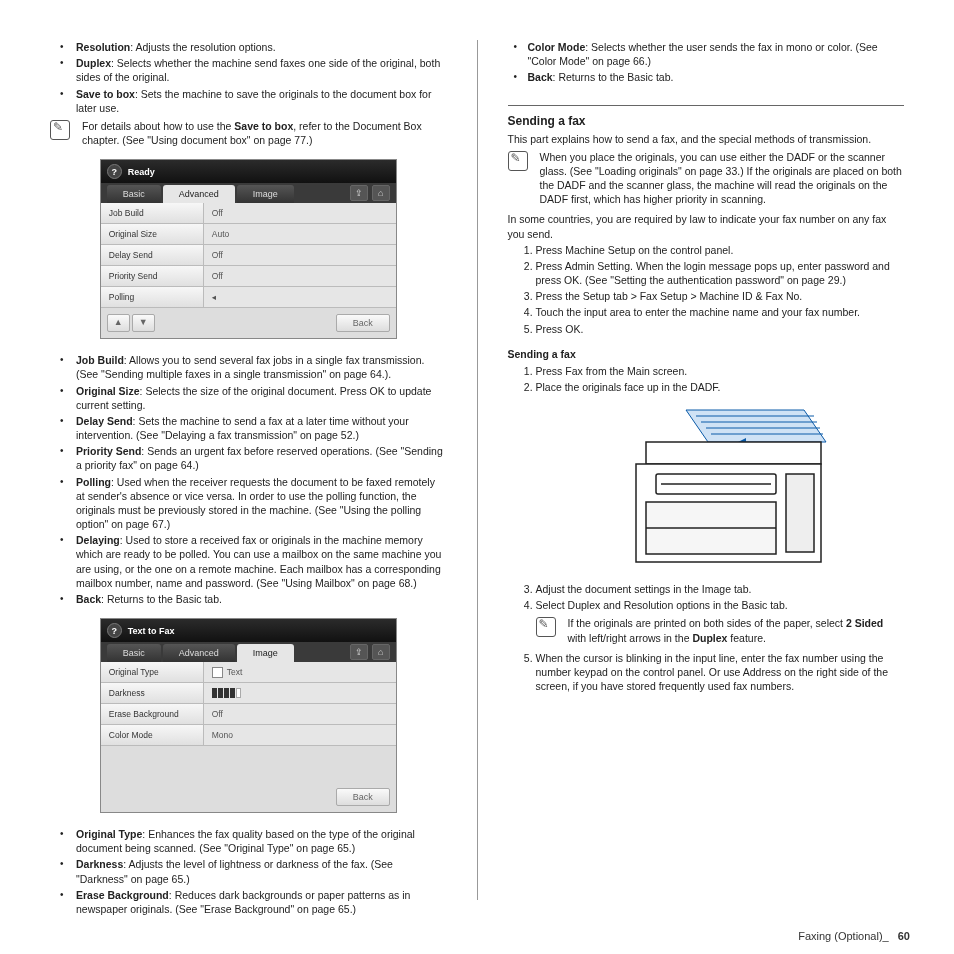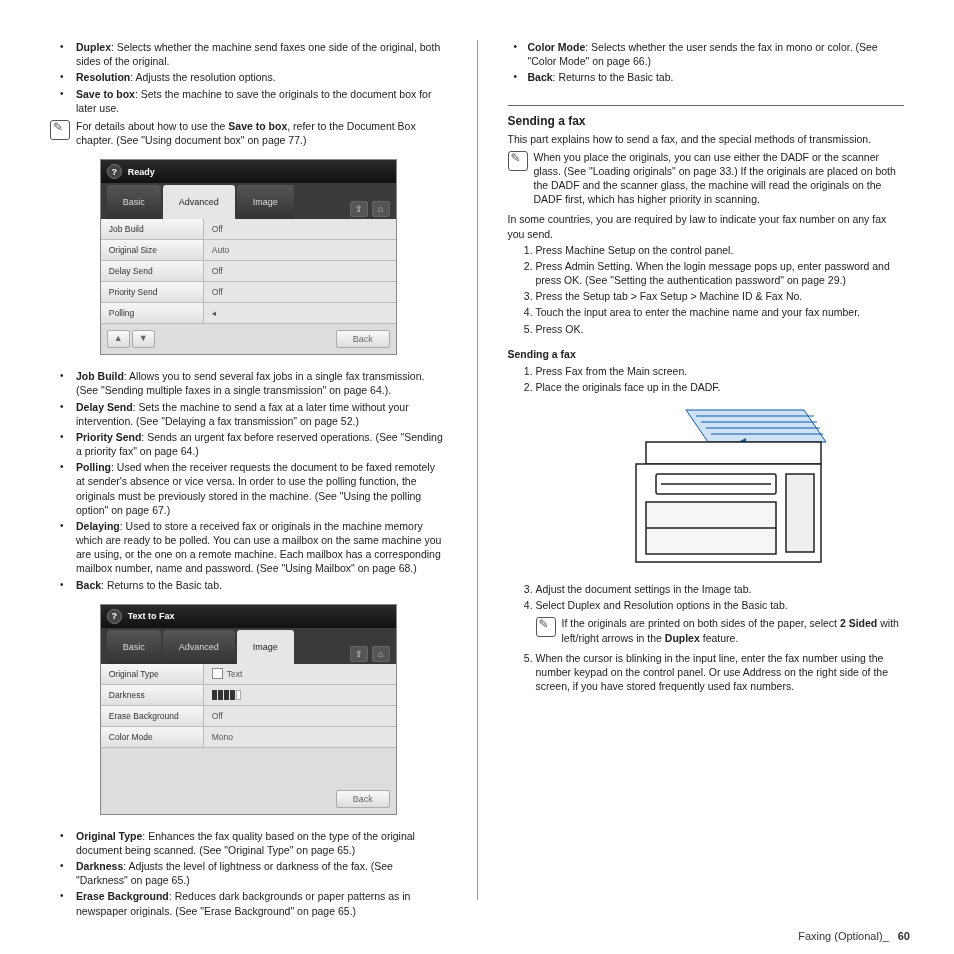--- a/index.html
+++ b/index.html
@@ -44,21 +44,21 @@
   ul.bullets > li::before {
     content: "•";
     position: absolute;
     left: 10px;
     top: 0;
     font-size: 10px;
   }
   .bold { font-weight: bold; }
   .note-row {
     display: flex;
-    gap: 6px;
+    gap: 12px;
     margin: 4px 0 6px 0;
   }
   .note-icon {
     flex: 0 0 18px;
     height: 18px;
     border: 1.5px solid #555;
     border-radius: 3px;
     position: relative;
     margin-top: 1px;
   }
@@ -95,21 +95,21 @@
     border: 1px solid #777;
   }
   .tabs-row {
     display: flex;
     background: #3a3a3a;
     padding: 2px 6px 0 6px;
     gap: 2px;
     align-items: flex-end;
   }
   .tab {
-    padding: 12px 16px;
+    padding: 4px 16px;
     font-size: 9px;
     color: #ddd;
     background: linear-gradient(#555,#333);
     border-top-left-radius: 3px;
     border-top-right-radius: 3px;
   }
   .tab.active {
     background: #e6e6e6;
     color: #222;
   }
@@ -239,22 +239,22 @@
   .narrow .bullets > li::before { left: 6px; }
 </style>
 </head>
 <body>
 
 <div class="page">
   <div class="cols">
 
     <div class="col">
       <ul class="bullets">
+        <li><span class="bold">Resolution</span><span>: Adjusts the resolution options.</span></li>
         <li><span class="bold">Duplex</span><span>: Selects whether the machine send faxes one side of the original, both sides of the original.</span></li>
-        <li><span class="bold">Resolution</span><span>: Adjusts the resolution options.</span></li>
         <li><span class="bold">Save to box</span><span>: Sets the machine to save the originals to the document box for later use.</span></li>
       </ul>
 
       <div class="note-row">
         <div class="note-icon"></div>
         <div class="note-text">
           <span>For details about how to use the </span><span class="bold">Save to box</span><span>, refer to the </span><span>Document Box</span><span> chapter. (See "Using document box" on page 77.)</span>
         </div>
       </div>
 
@@ -298,20 +298,21 @@
           <div class="up-down">
             <div class="sm-btn">▲</div>
             <div class="sm-btn">▼</div>
           </div>
           <div class="sm-btn back-btn">Back</div>
         </div>
       </div>
 
       <ul class="bullets">
         <li><span class="bold">Job Build</span><span>: Allows you to send several fax jobs in a single fax transmission. (See "Sending multiple faxes in a single transmission" on page 64.).</span></li>
+        <li><span class="bold">Original Size</span><span>: Selects the size of the original document. Press OK to update current setting.</span></li>
         <li><span class="bold">Delay Send</span><span>: Sets the machine to send a fax at a later time without your intervention. (See "Delaying a fax transmission" on page 52.)</span></li>
         <li><span class="bold">Priority Send</span><span>: Sends an urgent fax before reserved operations. (See "Sending a priority fax" on page 64.)</span></li>
         <li><span class="bold">Polling</span><span>: Used when the receiver requests the document to be faxed remotely at sender's absence or vice versa. In order to use the polling function, the originals must be previously stored in the machine. (See "Using the polling option" on page 67.)</span></li>
         <li><span class="bold">Delaying</span><span>: Used to store a received fax or originals in the machine memory which are ready to be polled. You can use a mailbox on the same machine you are using, or the one on a remote machine. Each mailbox has a corresponding mailbox number, name and password. (See "Using Mailbox" on page 68.)</span></li>
         <li><span class="bold">Back</span><span>: Returns to the Basic tab.</span></li>
       </ul>
 
       <div class="screen">
         <div class="screen-header">
           <div class="q-icon">?</div>

